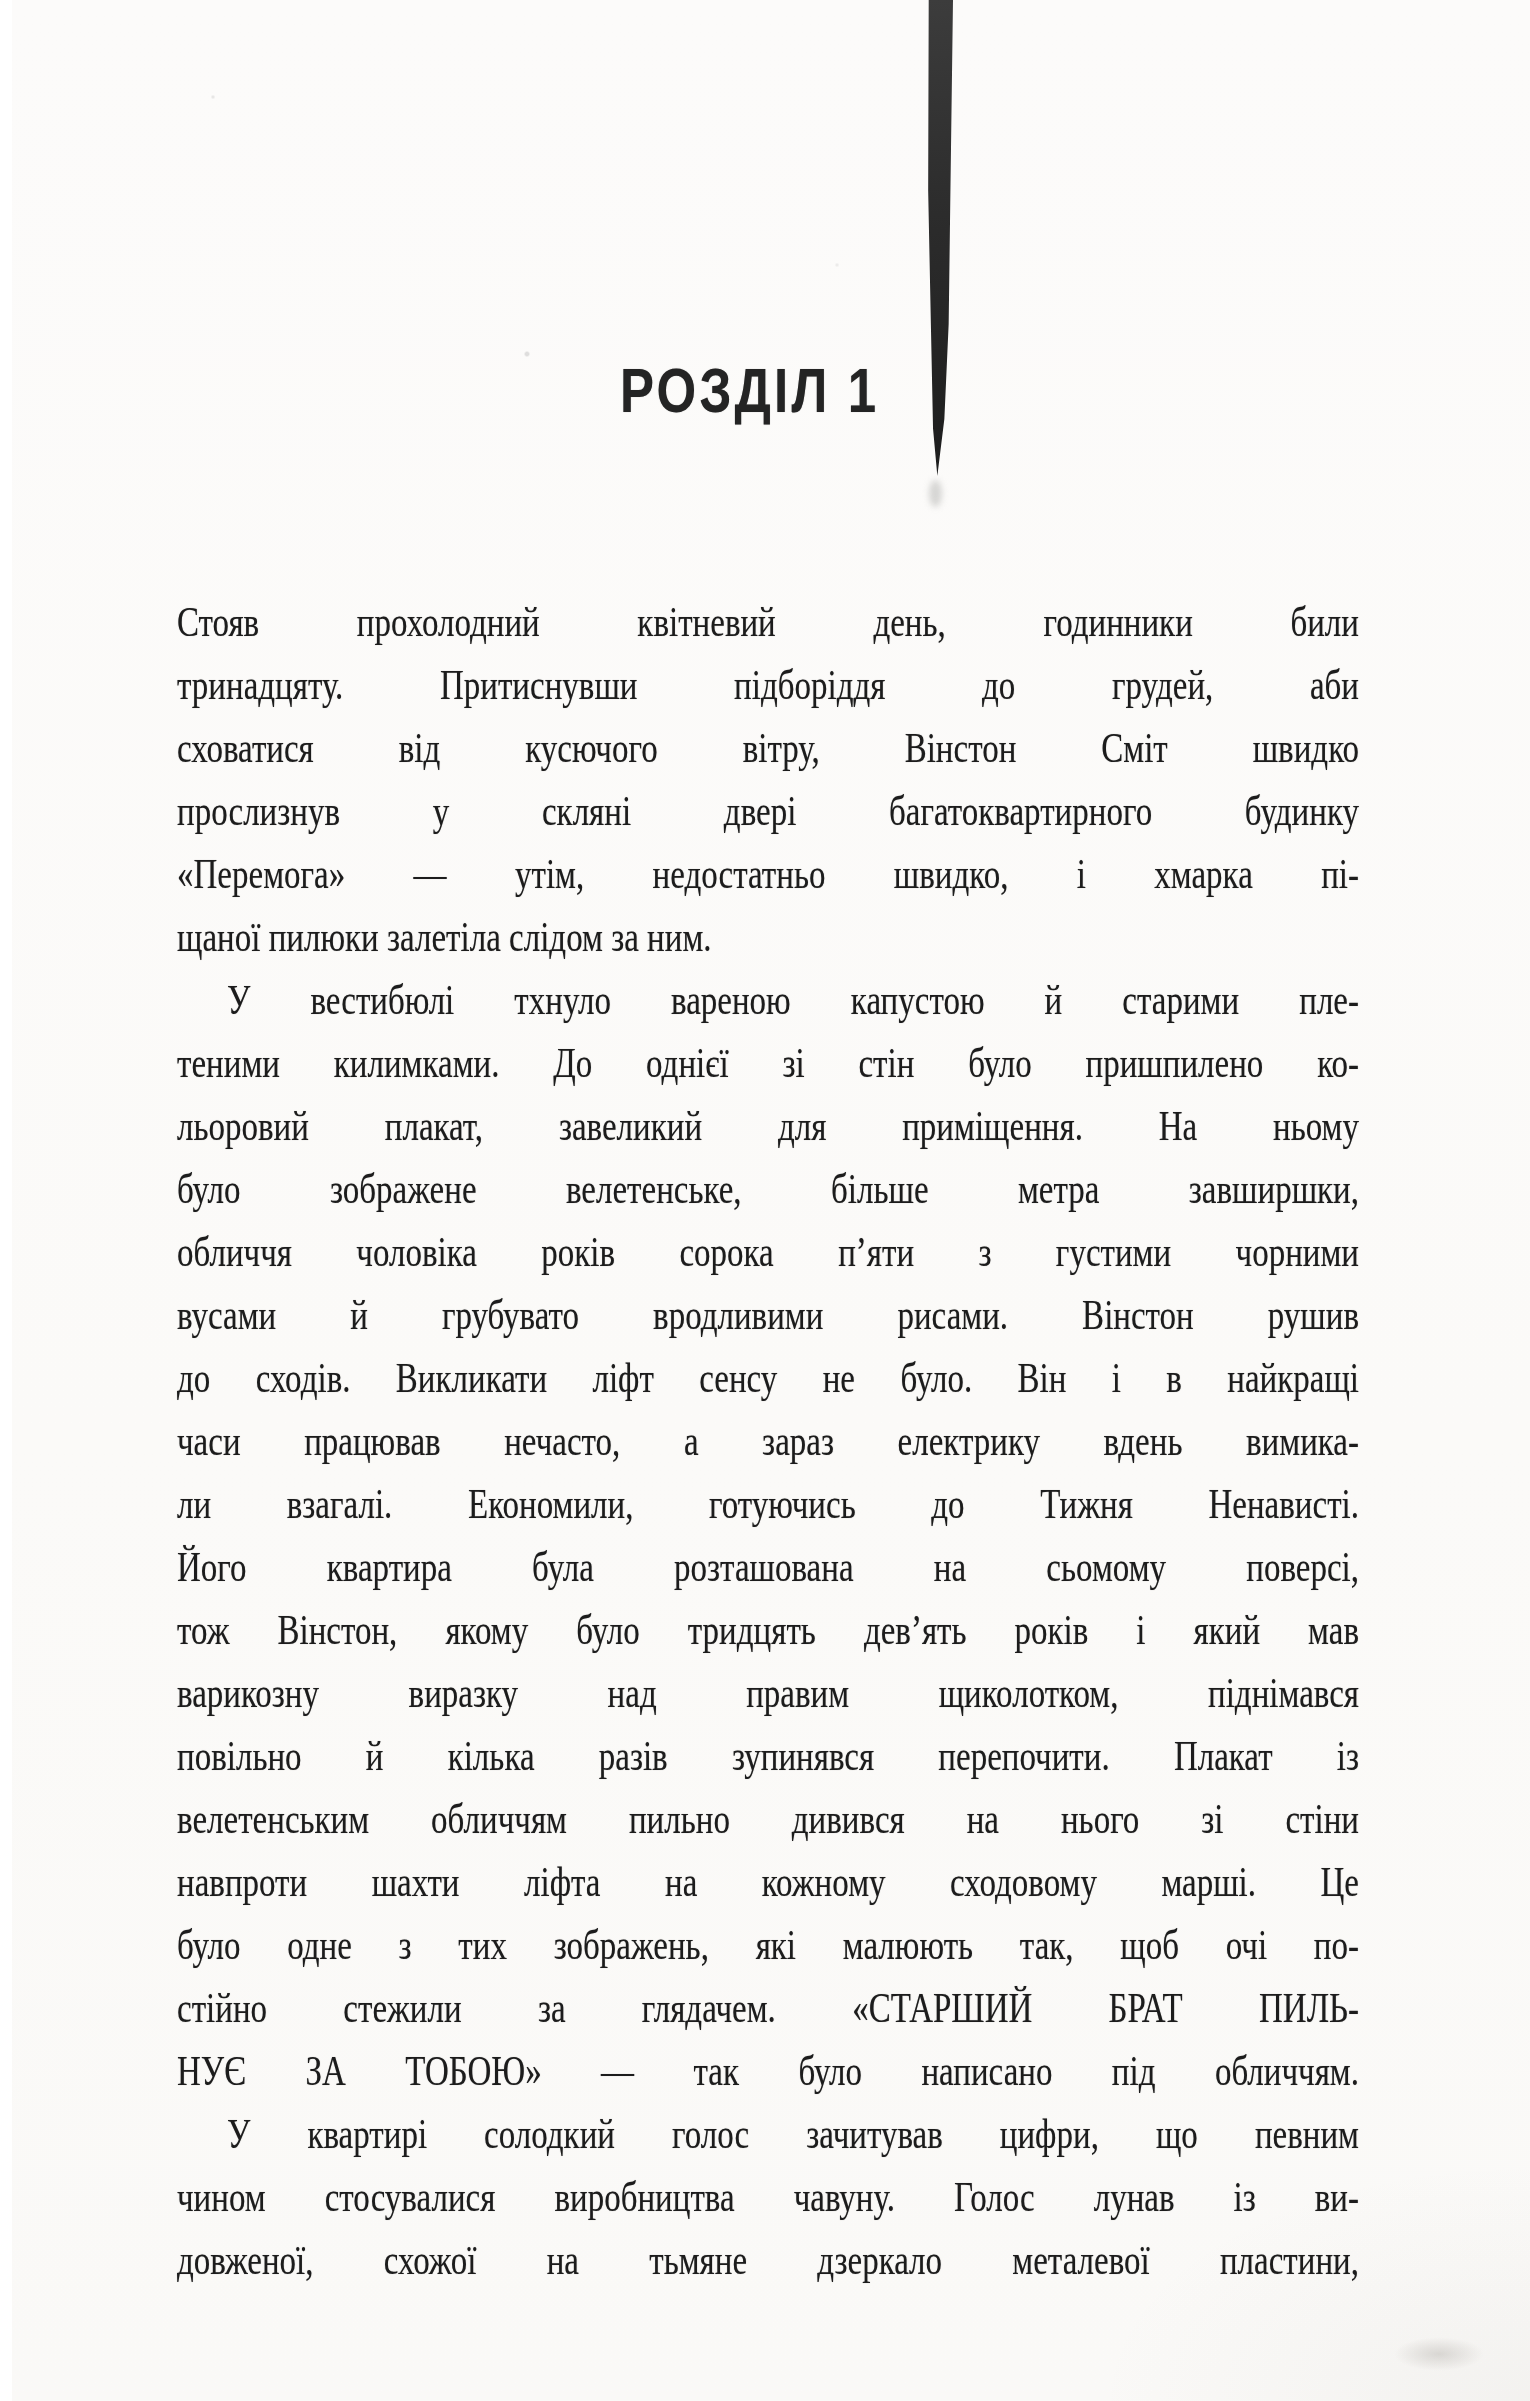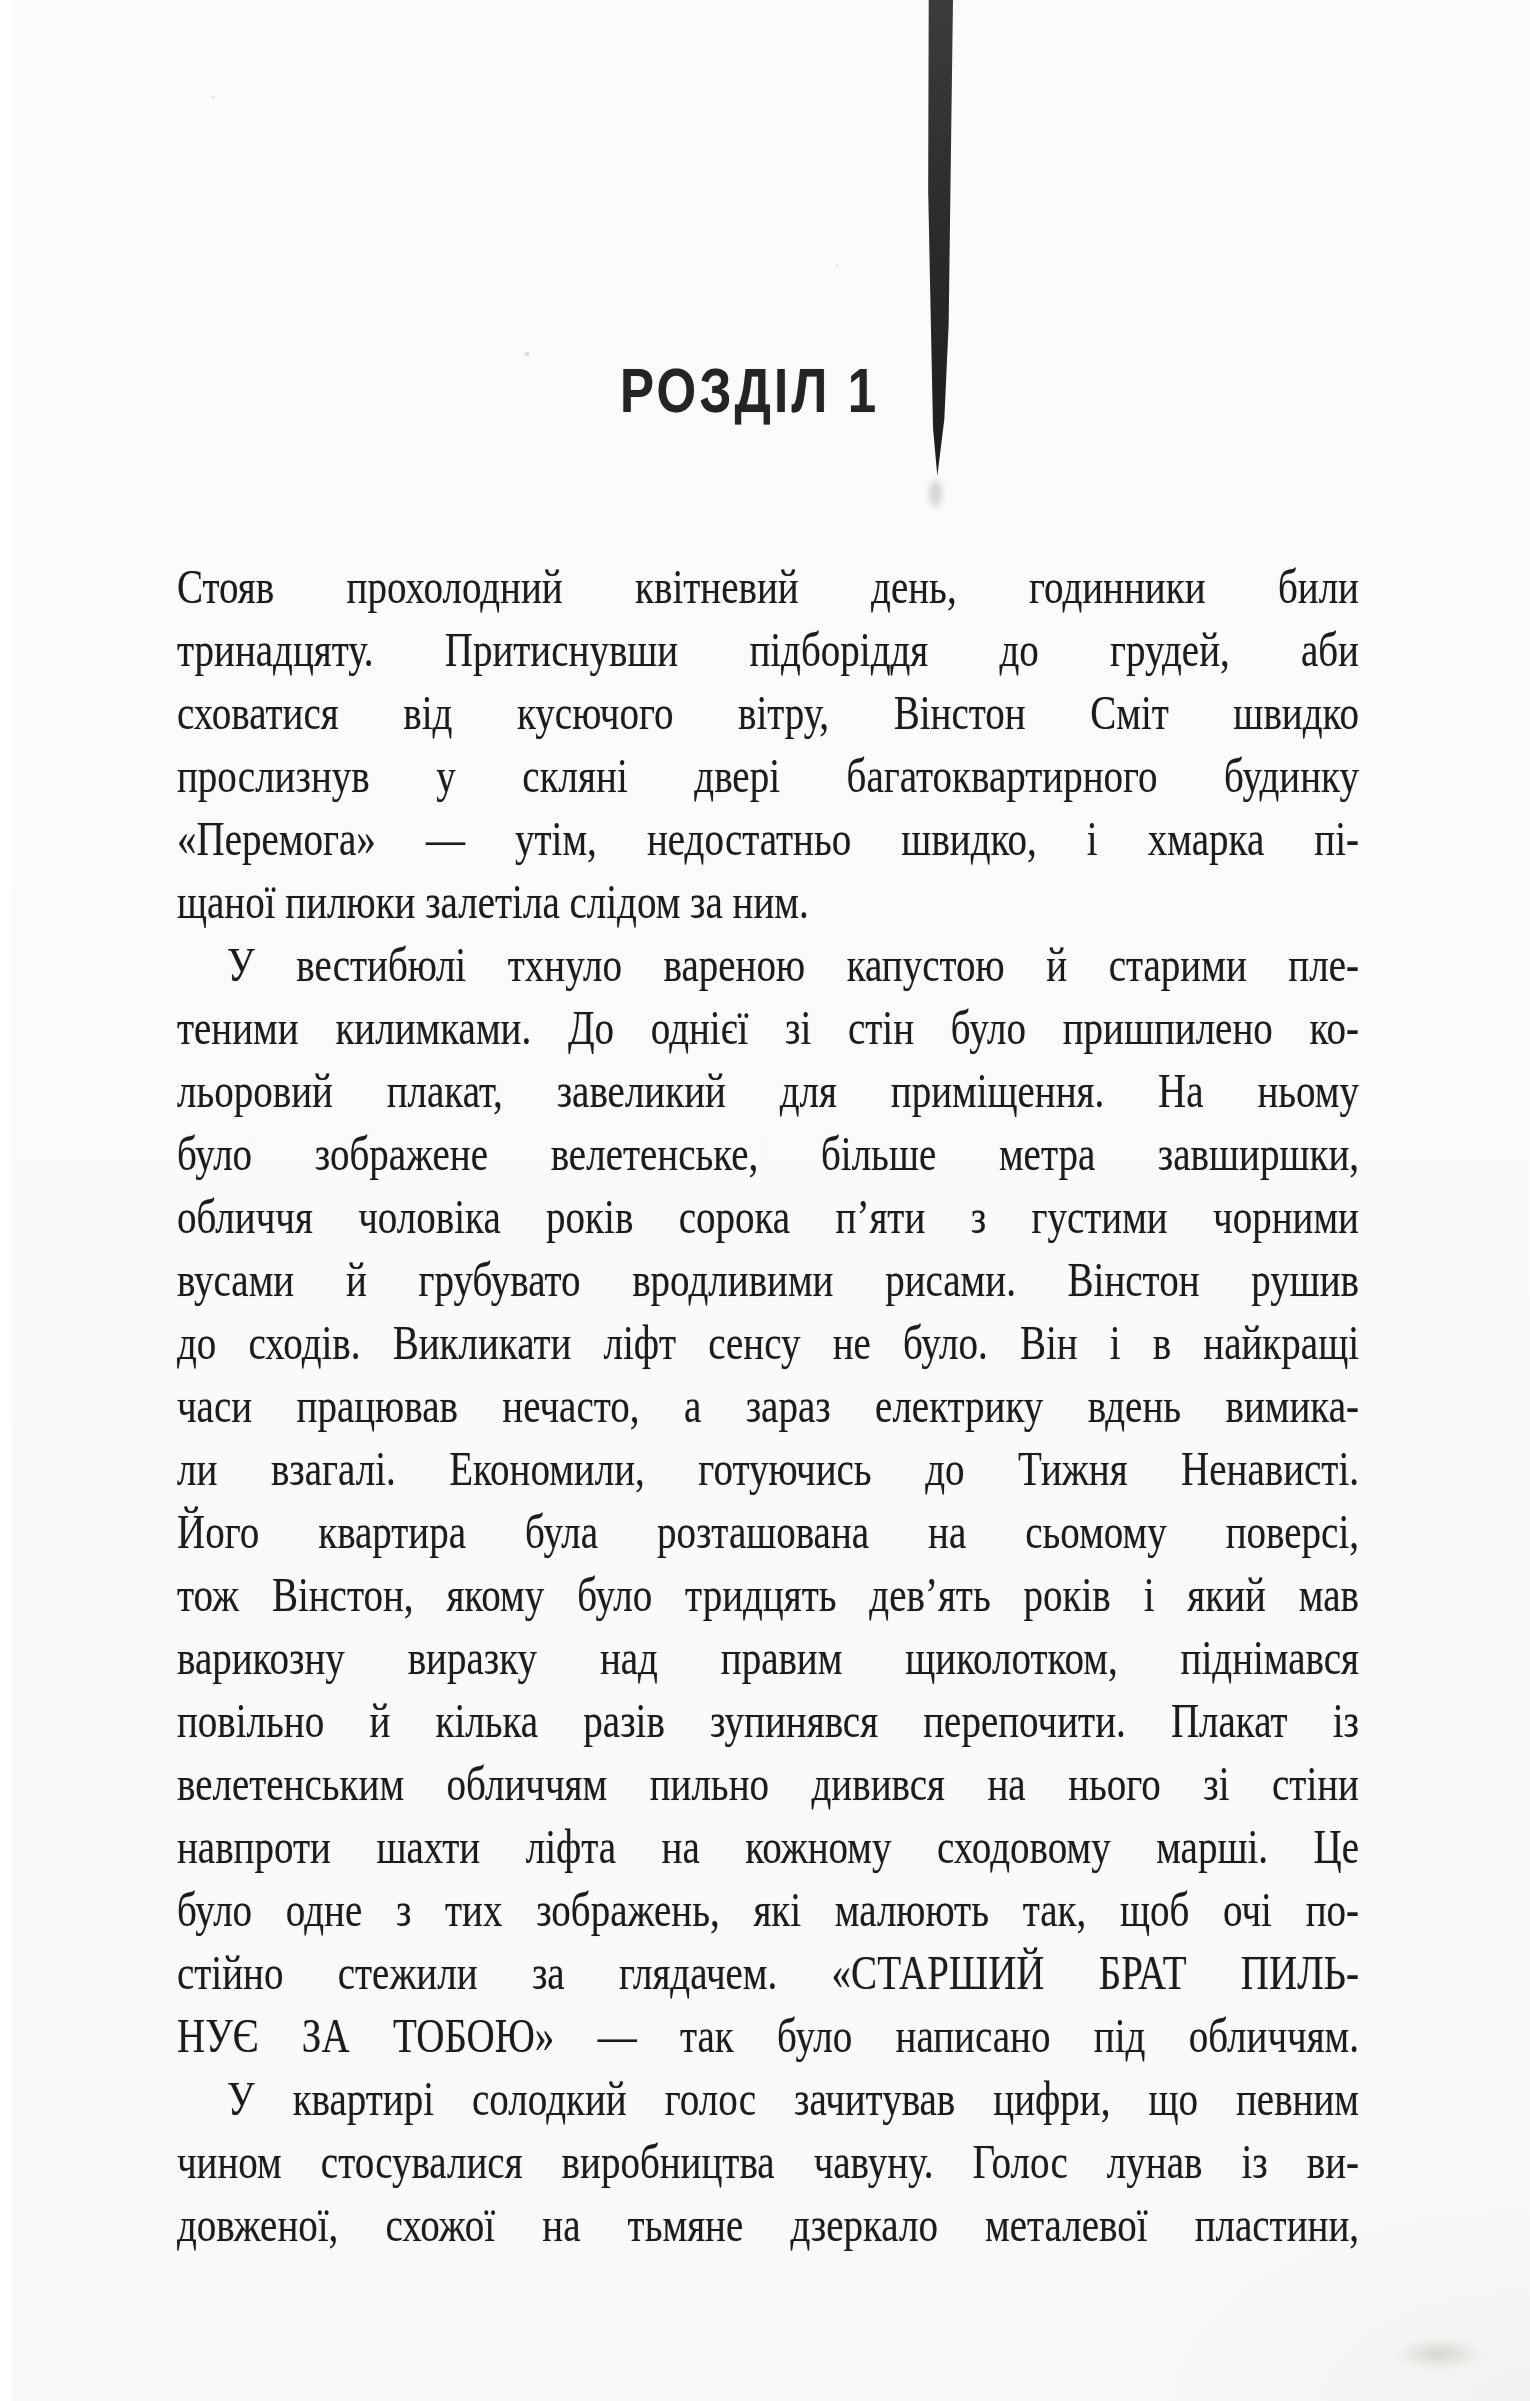--- a/index.html
+++ b/index.html
@@ -56,23 +56,23 @@
     color: #242424;
     transform: scaleY(1.22);
     transform-origin: left top;
     white-space: nowrap;
     text-shadow: 0 0 0.8px rgba(40,40,40,0.45);
   }
 
   .text-block {
     position: absolute;
     left: 165px;
-    top: 554px;
+    top: 591px;
     width: 1182px;
-    font-size: 39px;
+    font-size: 33px;
     line-height: 63px;
     color: #1c1c1c;
     text-shadow: 0 0 0.8px rgba(30,30,30,0.40);
   }
 
   .line {
     text-align: justify;
     text-align-last: left;
     white-space: nowrap;
     transform: scaleY(1.26);

